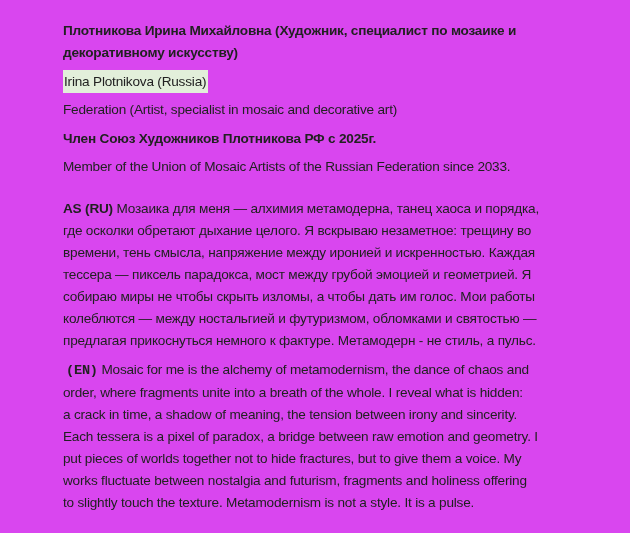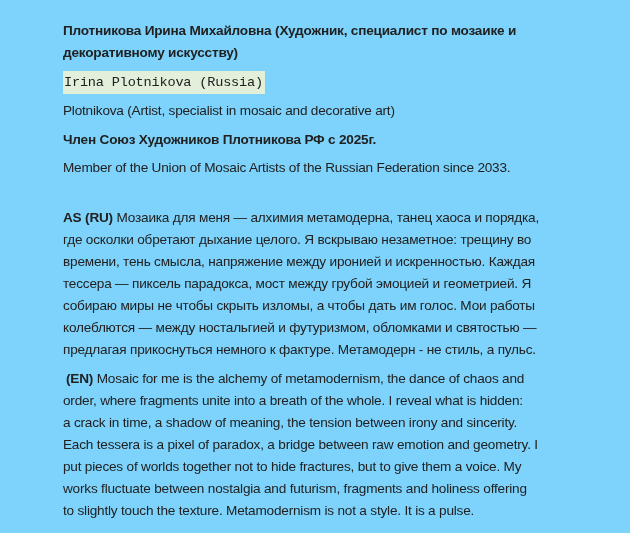--- a/index.html
+++ b/index.html
@@ -15,52 +15,52 @@
   .page {
     box-sizing: border-box;
     width: 630px;
     height: 533px;
     padding: 20px 22px 0 63px;
     font-family: "Liberation Sans", "DejaVu Sans", sans-serif;
     font-size: 13.6px;
     line-height: 22px;
     letter-spacing: -0.2px;
     color: #212121;
-    background: #7dd3fc;
+    background: #d946ef;
   }
   .para {
     margin: 0 0 6.5px 0;
     white-space: pre-line; 
   }
   .bold, .para b {
     font-weight: 700;
   }
   .gap-top {
-    margin-top: 28px;
+    margin-top: 20px;
   }
   .highlight {
     background: #e2efda;
     padding: 3.5px 2px 4.5px 1px;
-    font-family: Liberation Mono, monospace;
   }
   .en-lead {
     padding-left: 3px;
+    font-family: Liberation Mono, monospace;
   }
 </style>
 </head>
 <body>
 
 <div class="page">
 
   <p class="para bold">Плотникова Ирина Михайловна (Художник, специалист по мозаике и
 декоративному искусству)</p>
 
   <p class="para"><span class="highlight">Irina Plotnikova (Russia)</span></p>
 
-  <p class="para">Plotnikova (Artist, specialist in mosaic and decorative art)</p>
+  <p class="para">Federation (Artist, specialist in mosaic and decorative art)</p>
 
   <p class="para bold">Член Союз Художников Плотникова РФ с 2025г.</p>
 
   <p class="para">Member of the Union of Mosaic Artists of the Russian Federation since 2033.</p>
 
   <p class="para gap-top"><b>AS (RU)</b><span> Мозаика для меня — алхимия метамодерна, танец хаоса и порядка,
 где осколки обретают дыхание целого. Я вскрываю незаметное: трещину во
 времени, тень смысла, напряжение между иронией и искренностью. Каждая
 тессера — пиксель парадокса, мост между грубой эмоцией и геометрией. Я
 собираю миры не чтобы скрыть изломы, а чтобы дать им голос. Мои работы

